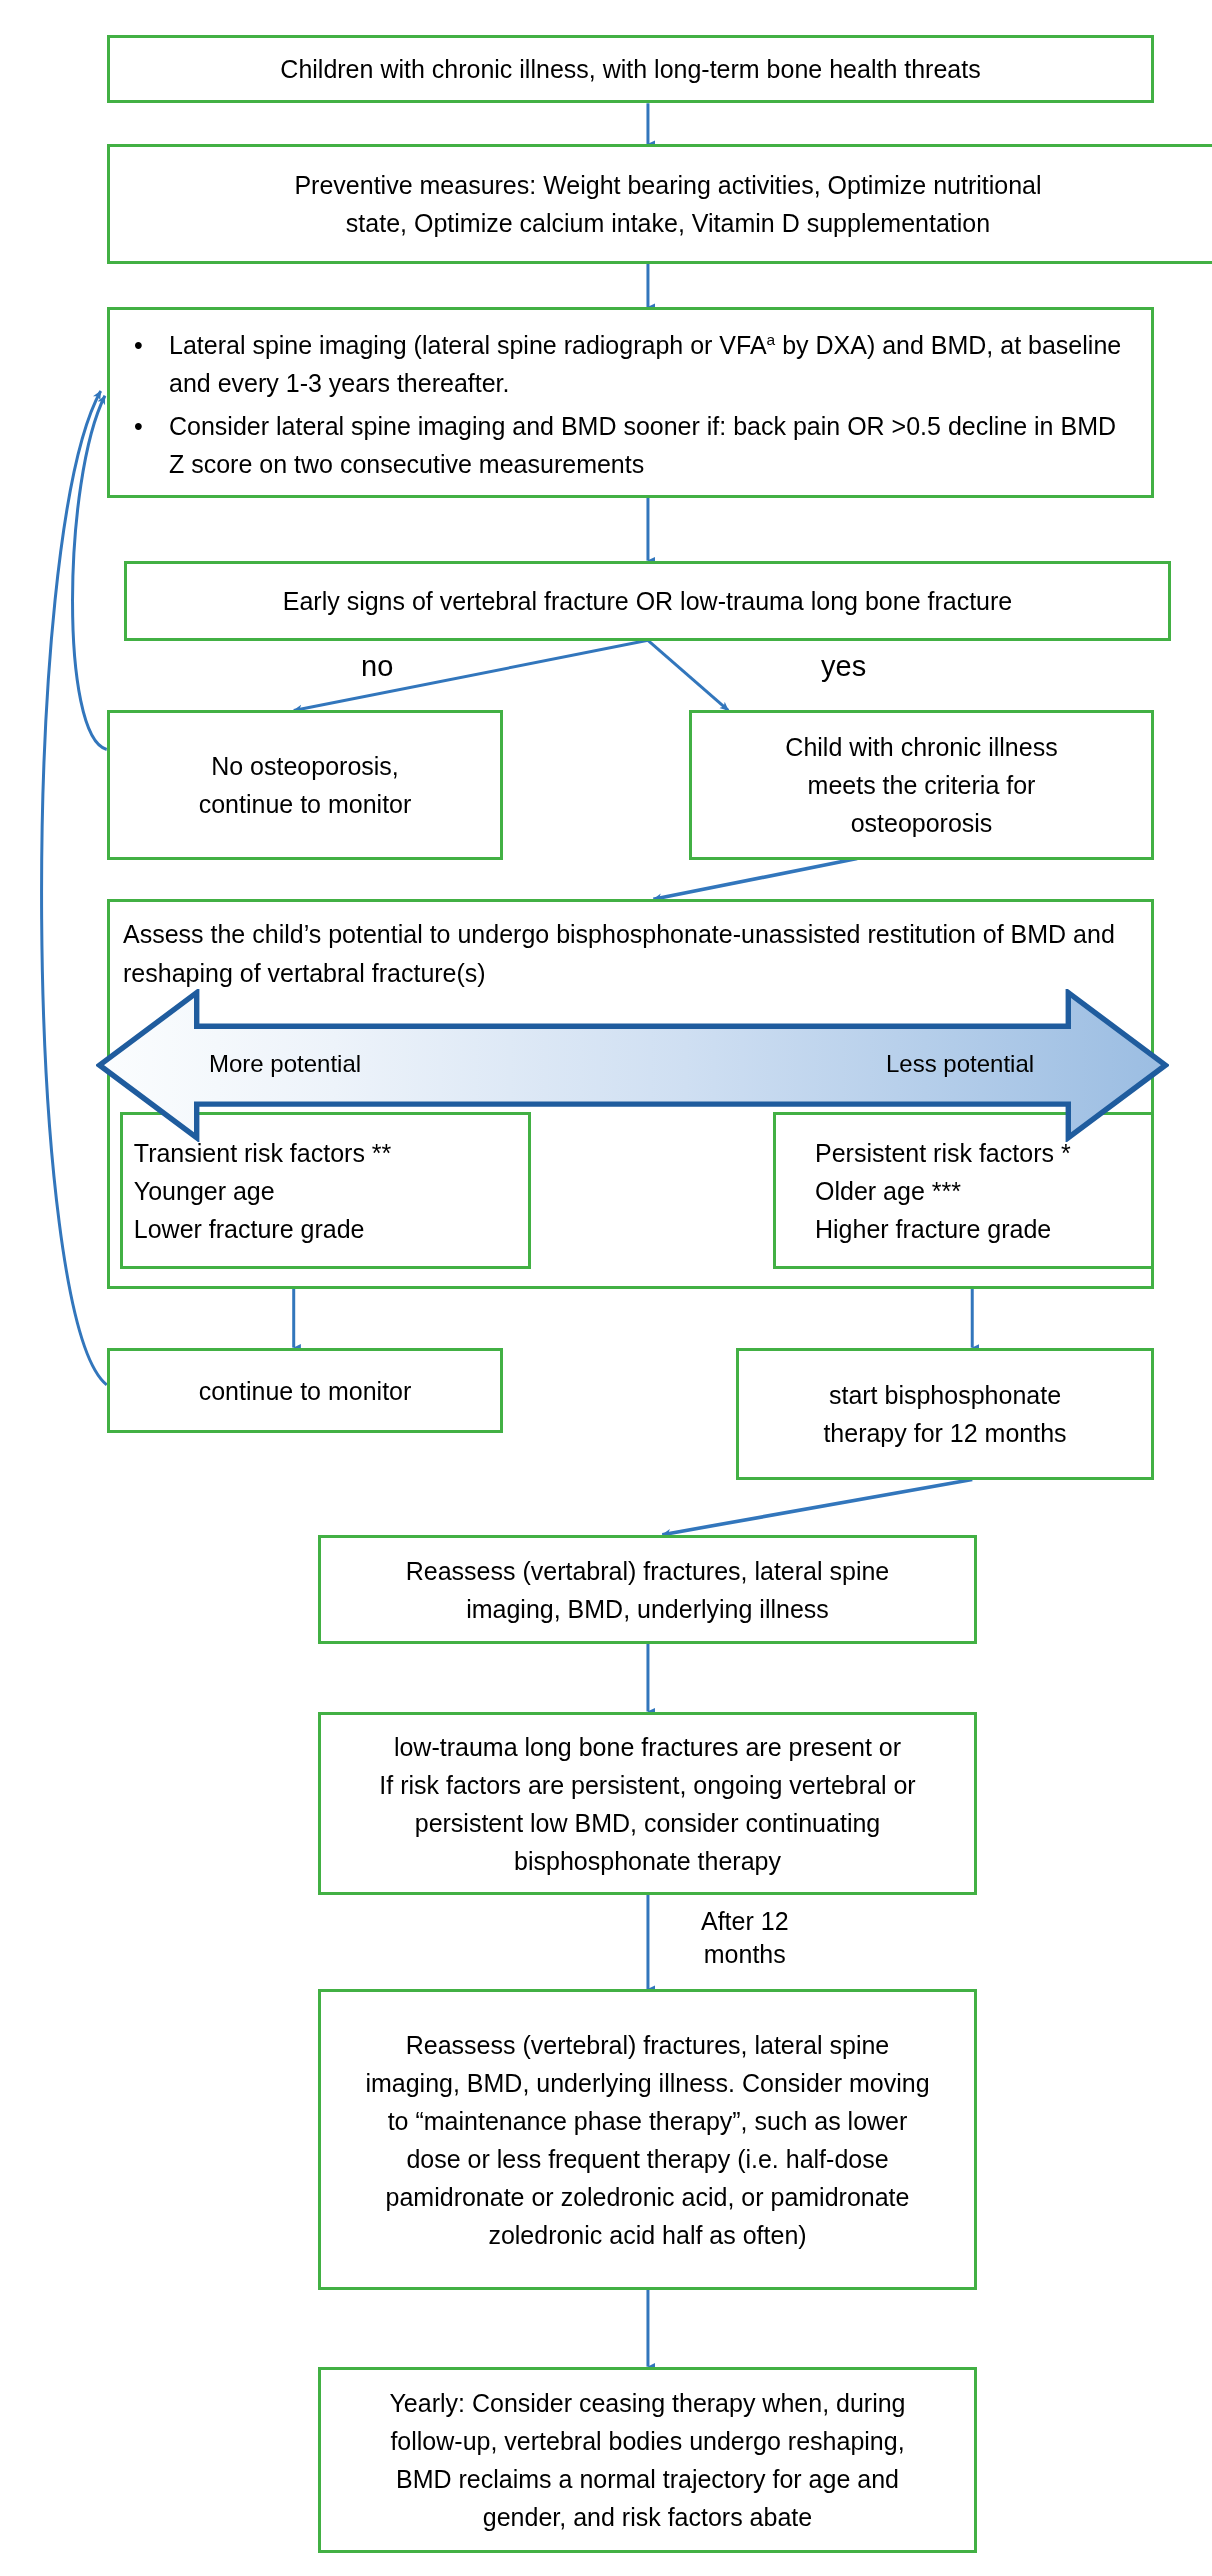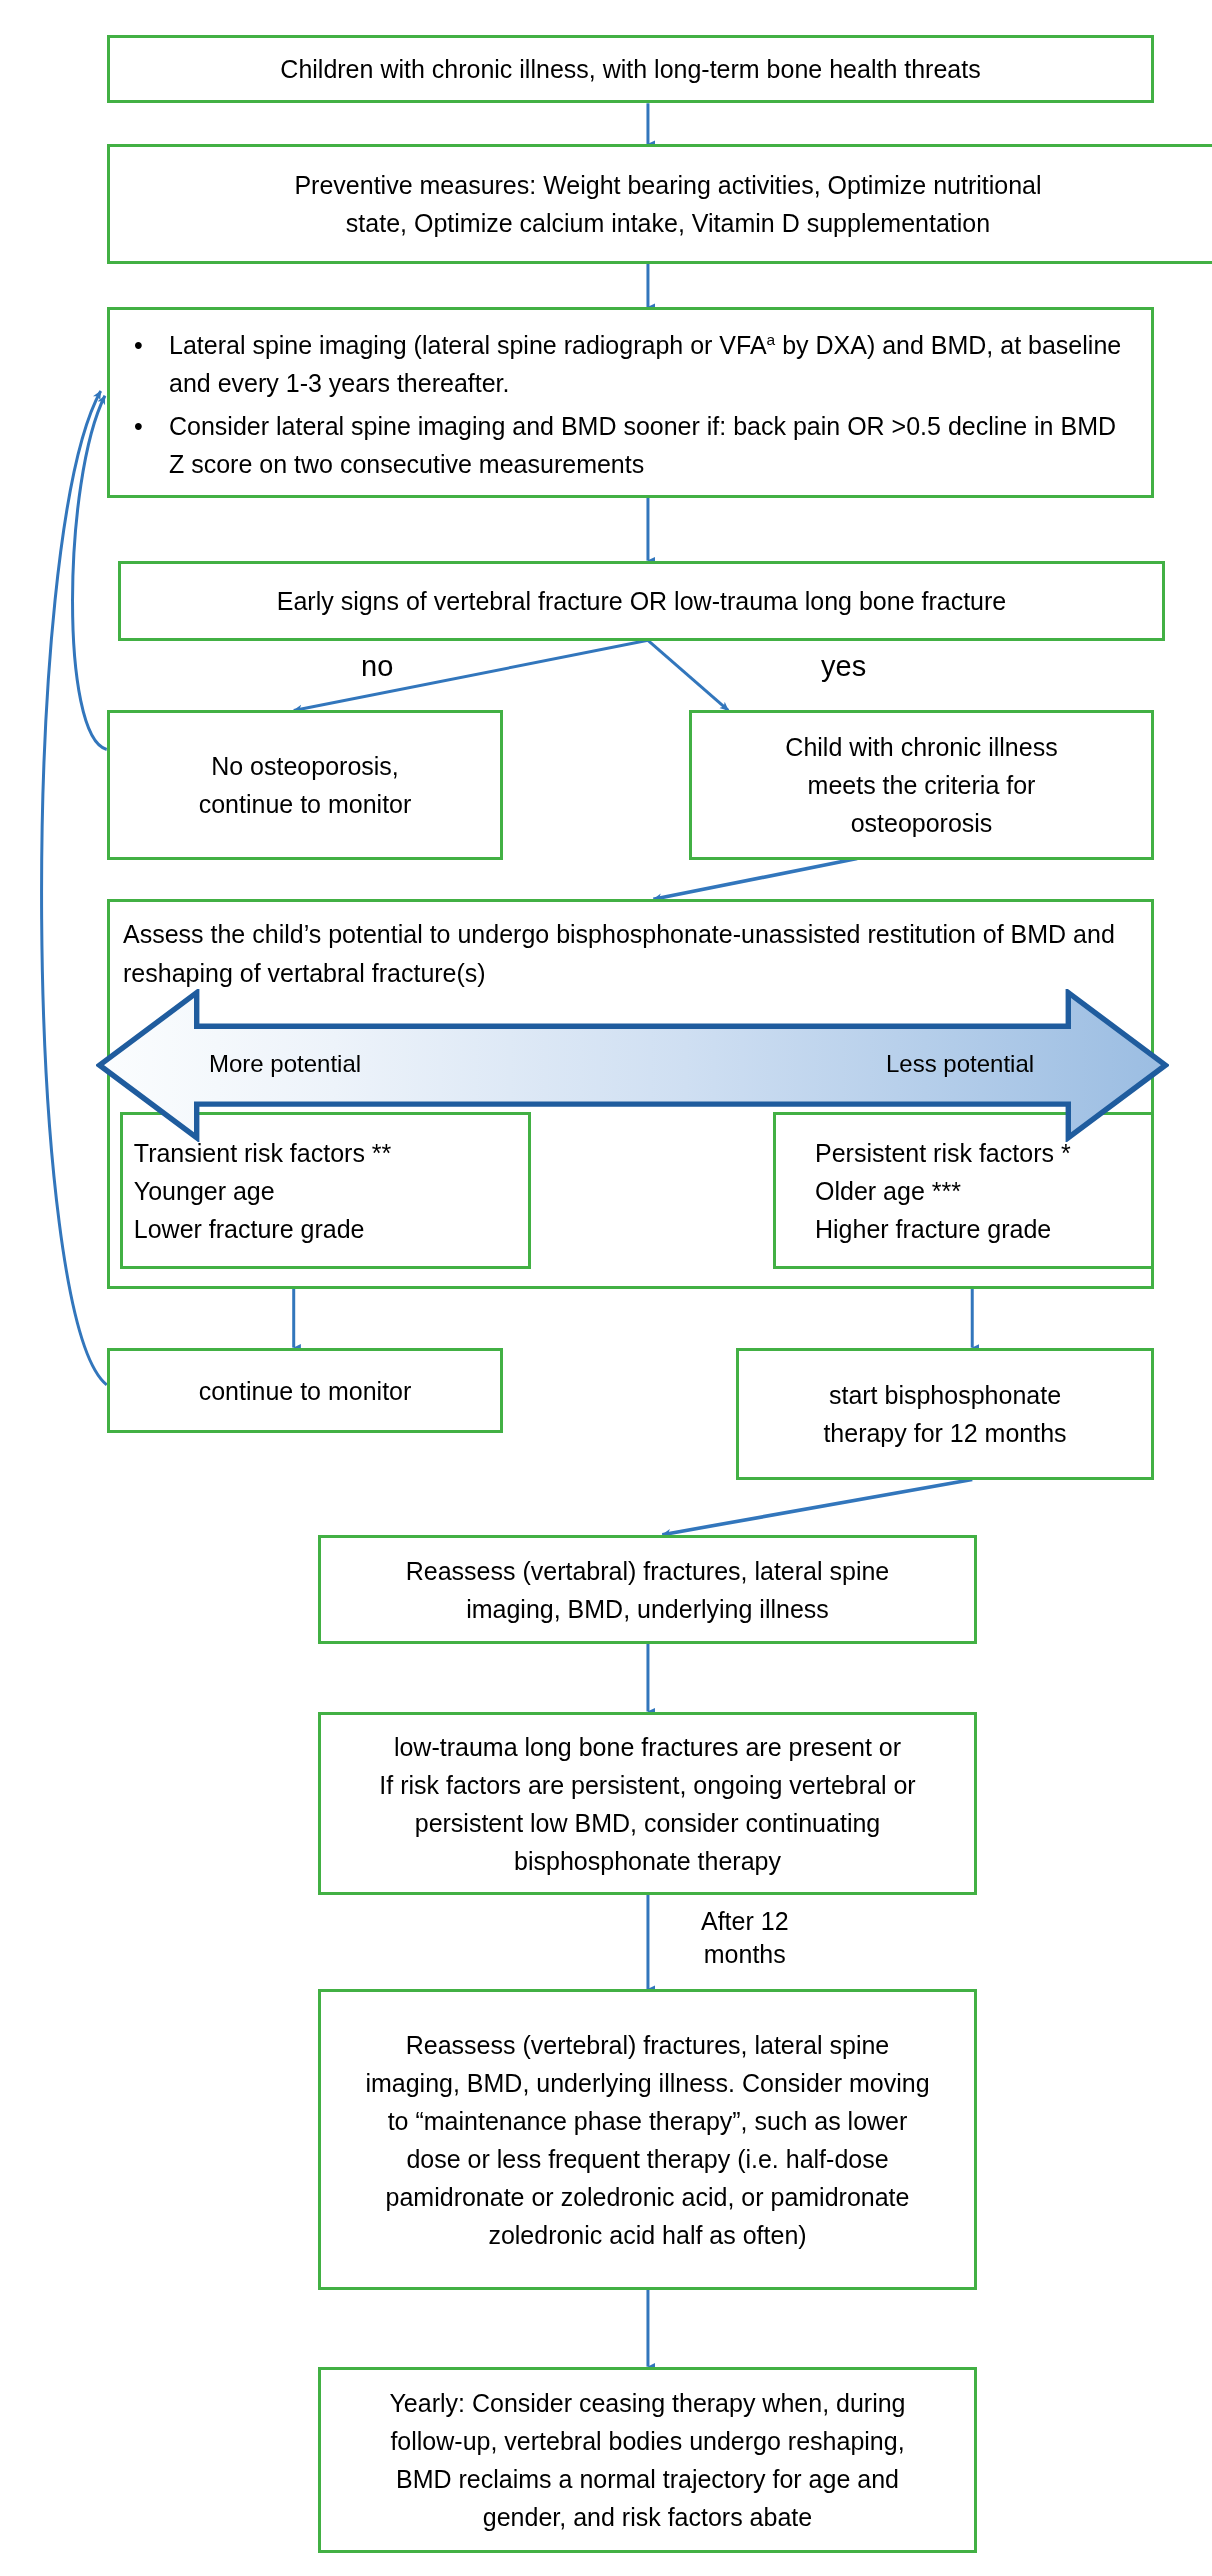--- a/index.html
+++ b/index.html
@@ -209,21 +209,21 @@
       <span class="bullet-text">
         Lateral spine imaging (lateral spine radiograph or VFA<sup>a</sup> by DXA) and BMD, at baseline and every 1-3 years thereafter.
       </span>
     </div>
     <div class="bullet-row">
       <span class="bullet-dot">•</span>
       <span class="bullet-text">Consider lateral spine imaging and BMD sooner if: back pain OR &gt;0.5 decline in BMD Z score on two consecutive measurements</span>
     </div>
   </div>
 
-  <div class="node" style="left:118px; top:561px; width:1047px; height:80px;justify-content:center;">
+  <div class="node" style="left:124px; top:561px; width:1047px; height:80px;justify-content:center;">
     <span class="line">Early signs of vertebral fracture OR low-trauma long bone fracture</span>
   </div>
 
   <div class="edge-label" style="left:361px; top:650px;">no</div>
   <div class="edge-label" style="left:821px; top:650px;">yes</div>
 
   <div class="node" style="left:107px; top:710px; width:396px; height:150px;">
     <span class="line">No osteoporosis,</span>
     <span class="line">continue to monitor</span>
   </div>

